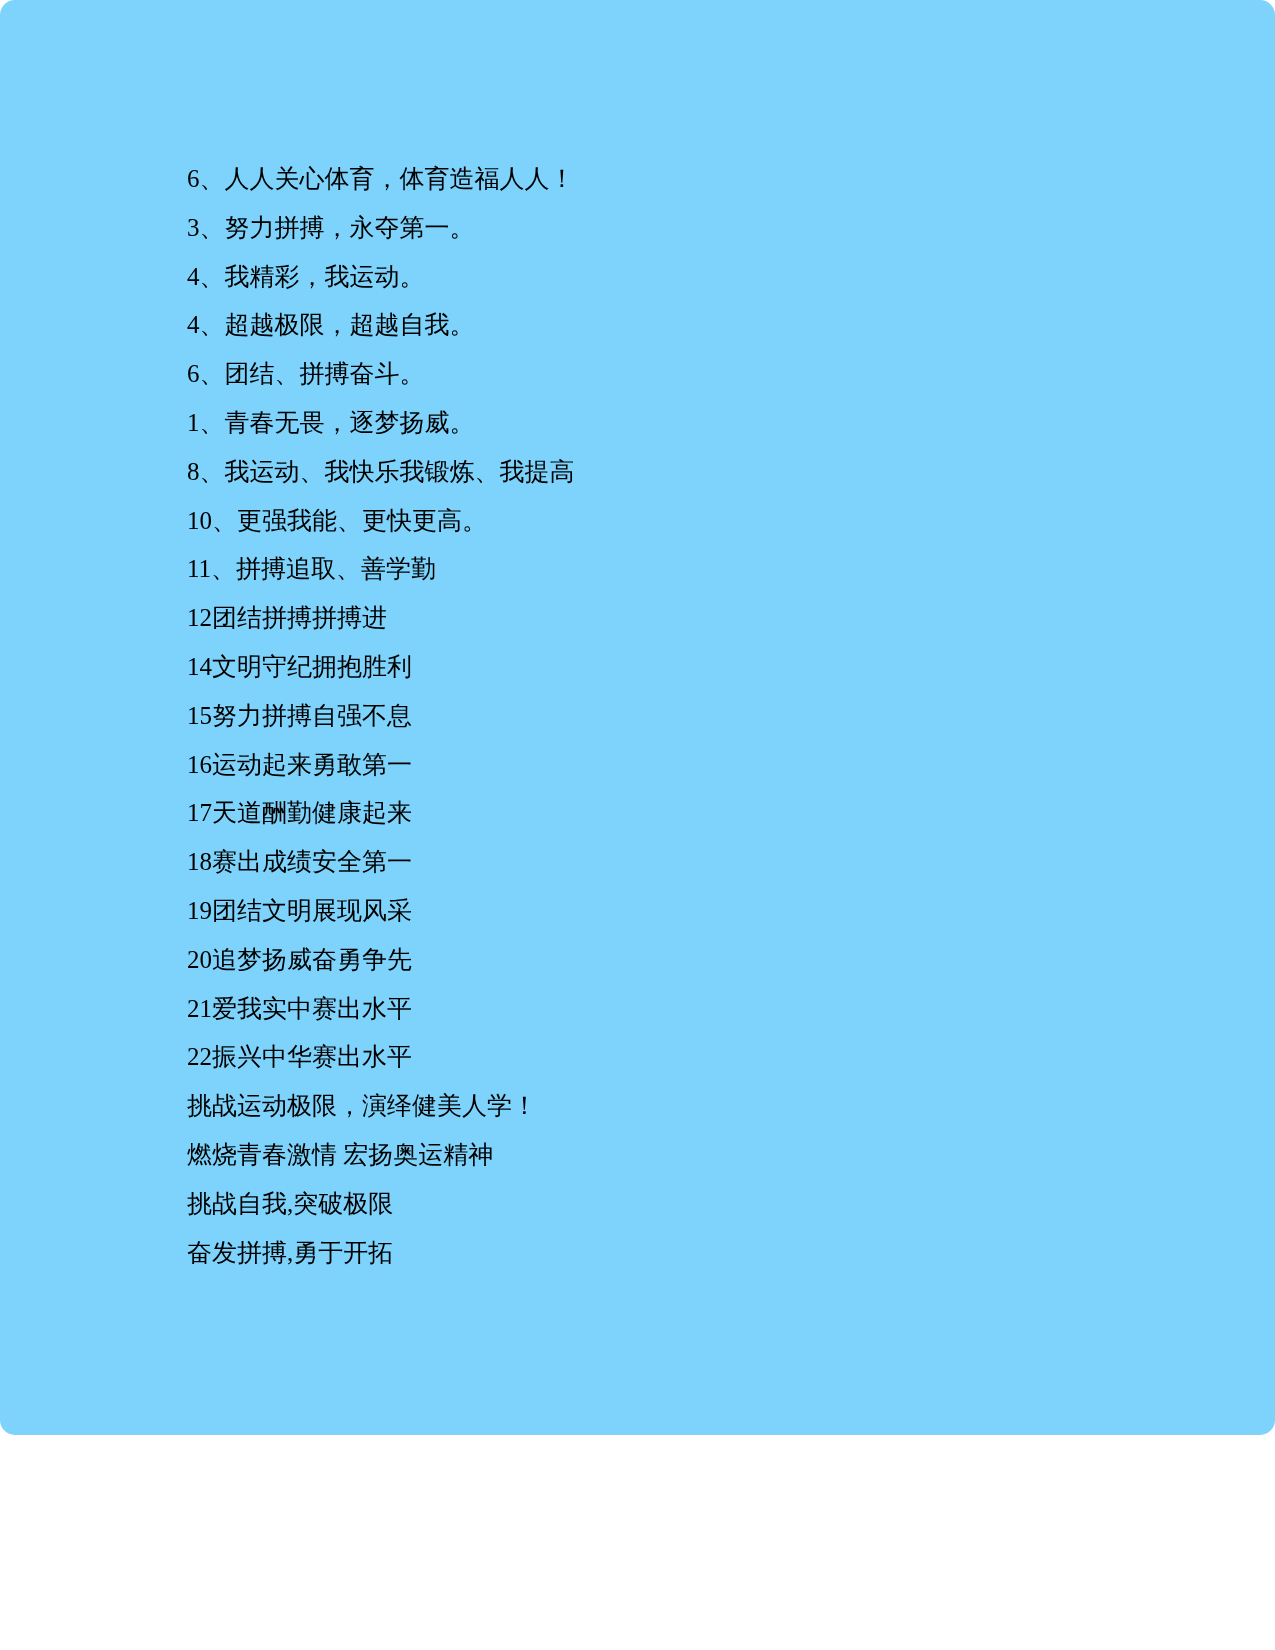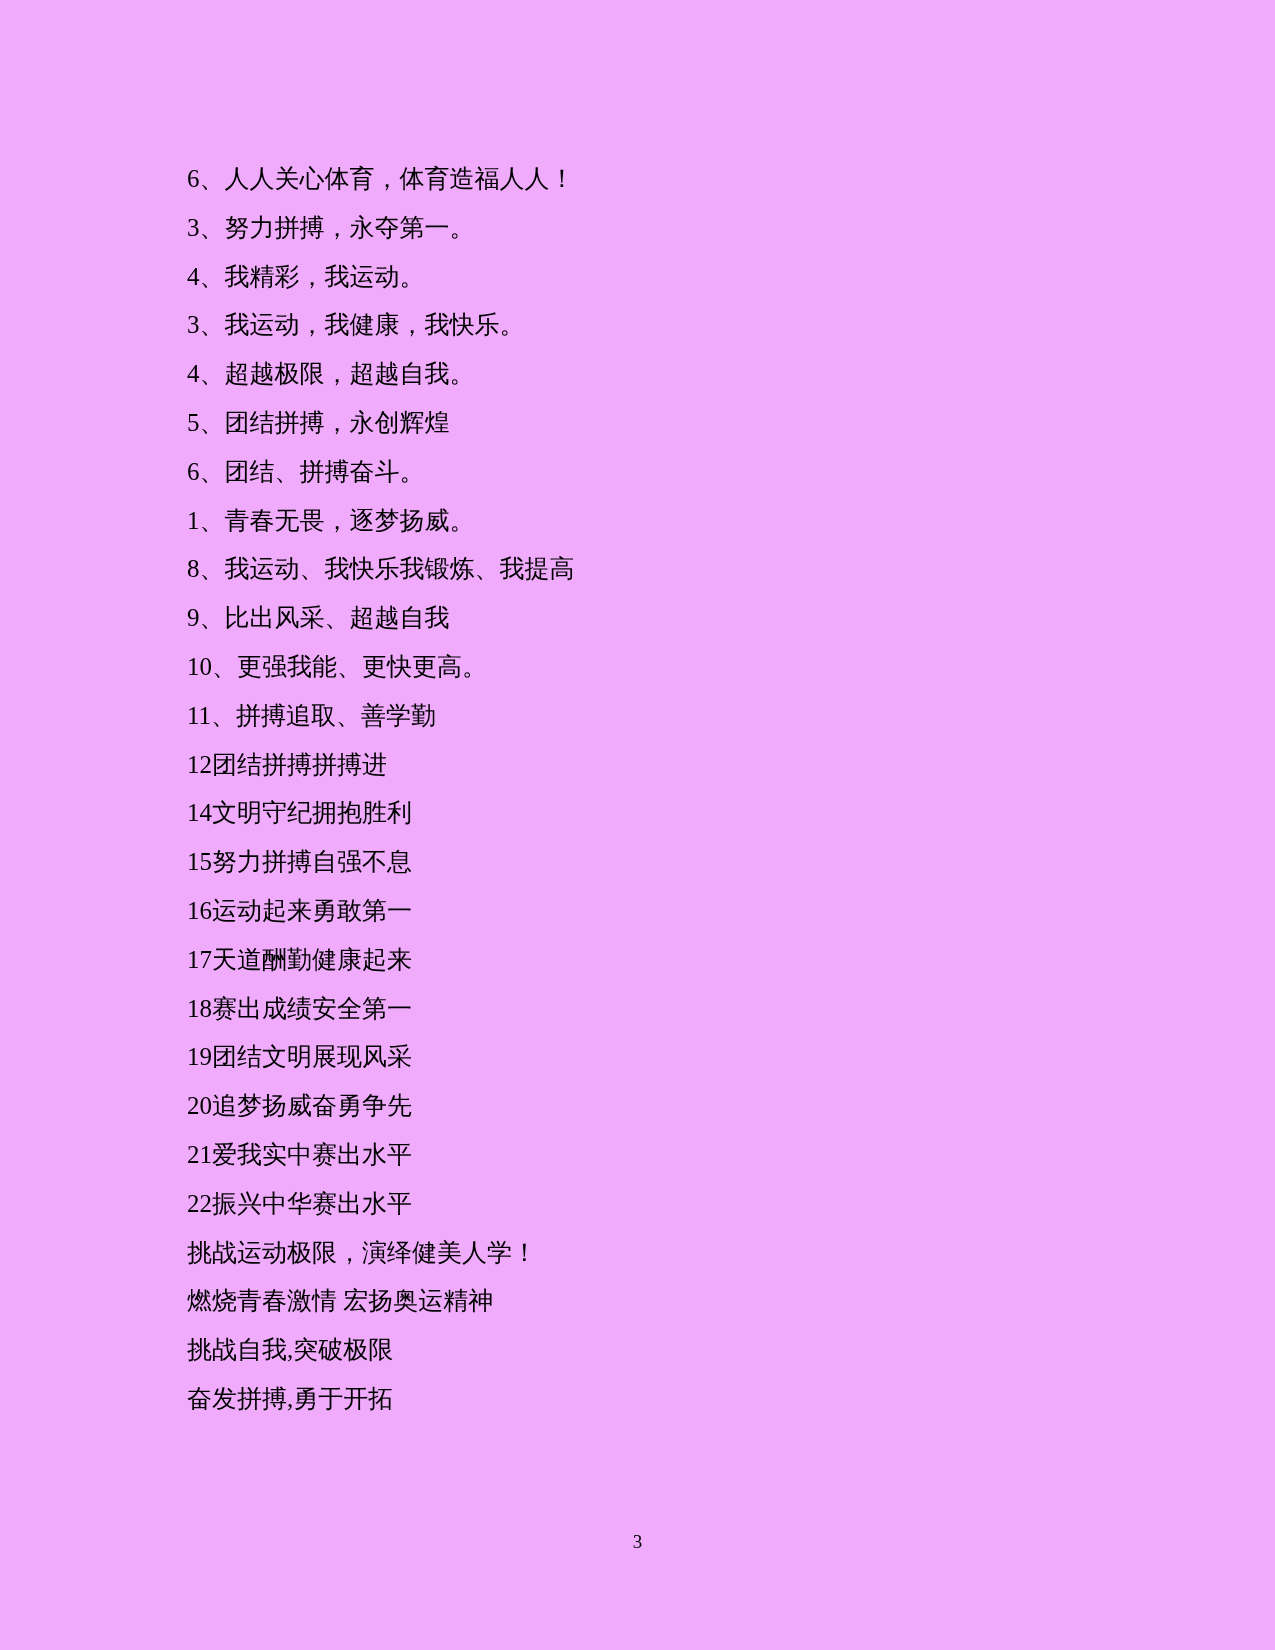--- a/index.html
+++ b/index.html
@@ -3,25 +3,26 @@
 <meta charset="utf-8">
 <style>
   html, body {
     margin: 0;
     padding: 0;
     background: #ffffff;
   }
   .page {
     position: relative;
     width: 1275px;
-    height: 1650px;
-    background: #f0abfc;
+    height: 1435px;
+    background: #7dd3fc;
     overflow: hidden;
     font-family: "Liberation Serif", "DejaVu Serif", serif;
     color: #000000;
+    border-radius: 15px;
   }
   .content {
     position: absolute;
     left: 187px;
     top: 155px;
     right: 90px;
   }
   .content p {
     margin: 0;
     padding: 0;
@@ -43,27 +44,24 @@
   }
 </style>
 </head>
 <body>
 
 <div class="page">
   <div class="content">
     <p>6、人人关心体育，体育造福人人！</p>
     <p>3、努力拼搏，永夺第一。</p>
     <p>4、我精彩，我运动。</p>
-    <p>3、我运动，我健康，我快乐。</p>
     <p>4、超越极限，超越自我。</p>
-    <p>5、团结拼搏，永创辉煌</p>
     <p>6、团结、拼搏奋斗。</p>
     <p>1、青春无畏，逐梦扬威。</p>
     <p>8、我运动、我快乐我锻炼、我提高</p>
-    <p>9、比出风采、超越自我</p>
     <p>10、更强我能、更快更高。</p>
     <p>11、拼搏追取、善学勤</p>
     <p>12团结拼搏拼搏进</p>
     <p>14文明守纪拥抱胜利</p>
     <p>15努力拼搏自强不息</p>
     <p>16运动起来勇敢第一</p>
     <p>17天道酬勤健康起来</p>
     <p>18赛出成绩安全第一</p>
     <p>19团结文明展现风采</p>
     <p>20追梦扬威奋勇争先</p>

